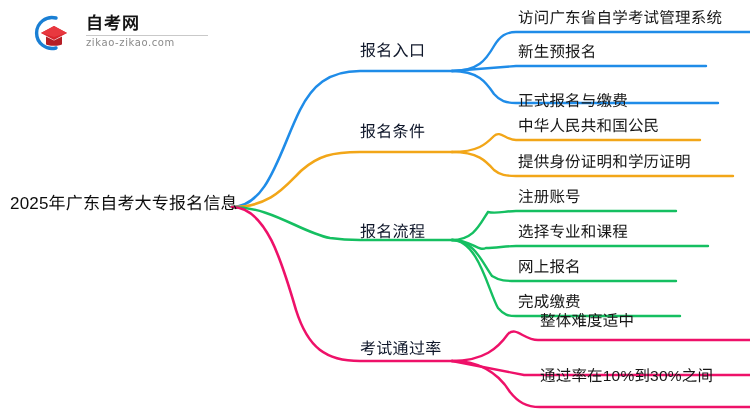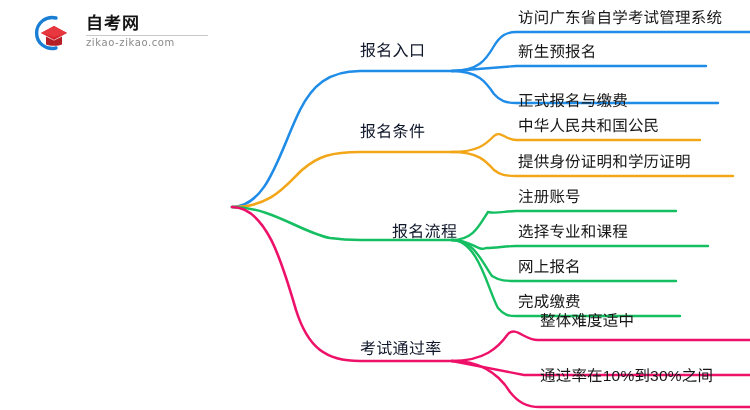--- a/index.html
+++ b/index.html
@@ -155,31 +155,32 @@
   </svg>
   <div id="logo-text-wrap">
     <div id="logo-title">自考网</div>
     <div id="logo-rule"></div>
     <div id="logo-sub">zikao-zikao.com</div>
   </div>
 </div>
 
 <div class="layer-text">
 
+  <div class="node" id="root-node">2025年广东自考大专报名信息</div>
 
   <div class="node branch-label" style="left:360px; top:43px;">报名入口</div>
   <div class="node leaf-label" style="left:518px; top:10px;">访问广东省自学考试管理系统</div>
   <div class="node leaf-label" style="left:518px; top:44px;">新生预报名</div>
   <div class="node leaf-label" style="left:518px; top:81px;margin-top:12px;">正式报名与缴费</div>
 
   <div class="node branch-label" style="left:360px; top:124px;">报名条件</div>
   <div class="node leaf-label" style="left:518px; top:154px;">提供身份证明和学历证明</div>
   <div class="node leaf-label" style="left:518px; top:118px;">中华人民共和国公民</div>
 
-  <div class="node branch-label" style="left:360px; top:224px;margin-left:32px;">报名流程</div>
+  <div class="node branch-label" style="left:360px; top:224px;">报名流程</div>
   <div class="node leaf-label" style="left:518px; top:189px;">注册账号</div>
   <div class="node leaf-label" style="left:518px; top:224px;">选择专业和课程</div>
   <div class="node leaf-label" style="left:518px; top:259px;">网上报名</div>
   <div class="node leaf-label" style="left:518px; top:294px;">完成缴费</div>
 
   <div class="node branch-label" style="left:360px; top:341px;">考试通过率</div>
   <div class="node leaf-label" style="left:540px; top:313px;">整体难度适中</div>
   <div class="node leaf-label" style="left:540px; top:356px;margin-top:12px;">通过率在10%到30%之间</div>
 </div>
 

